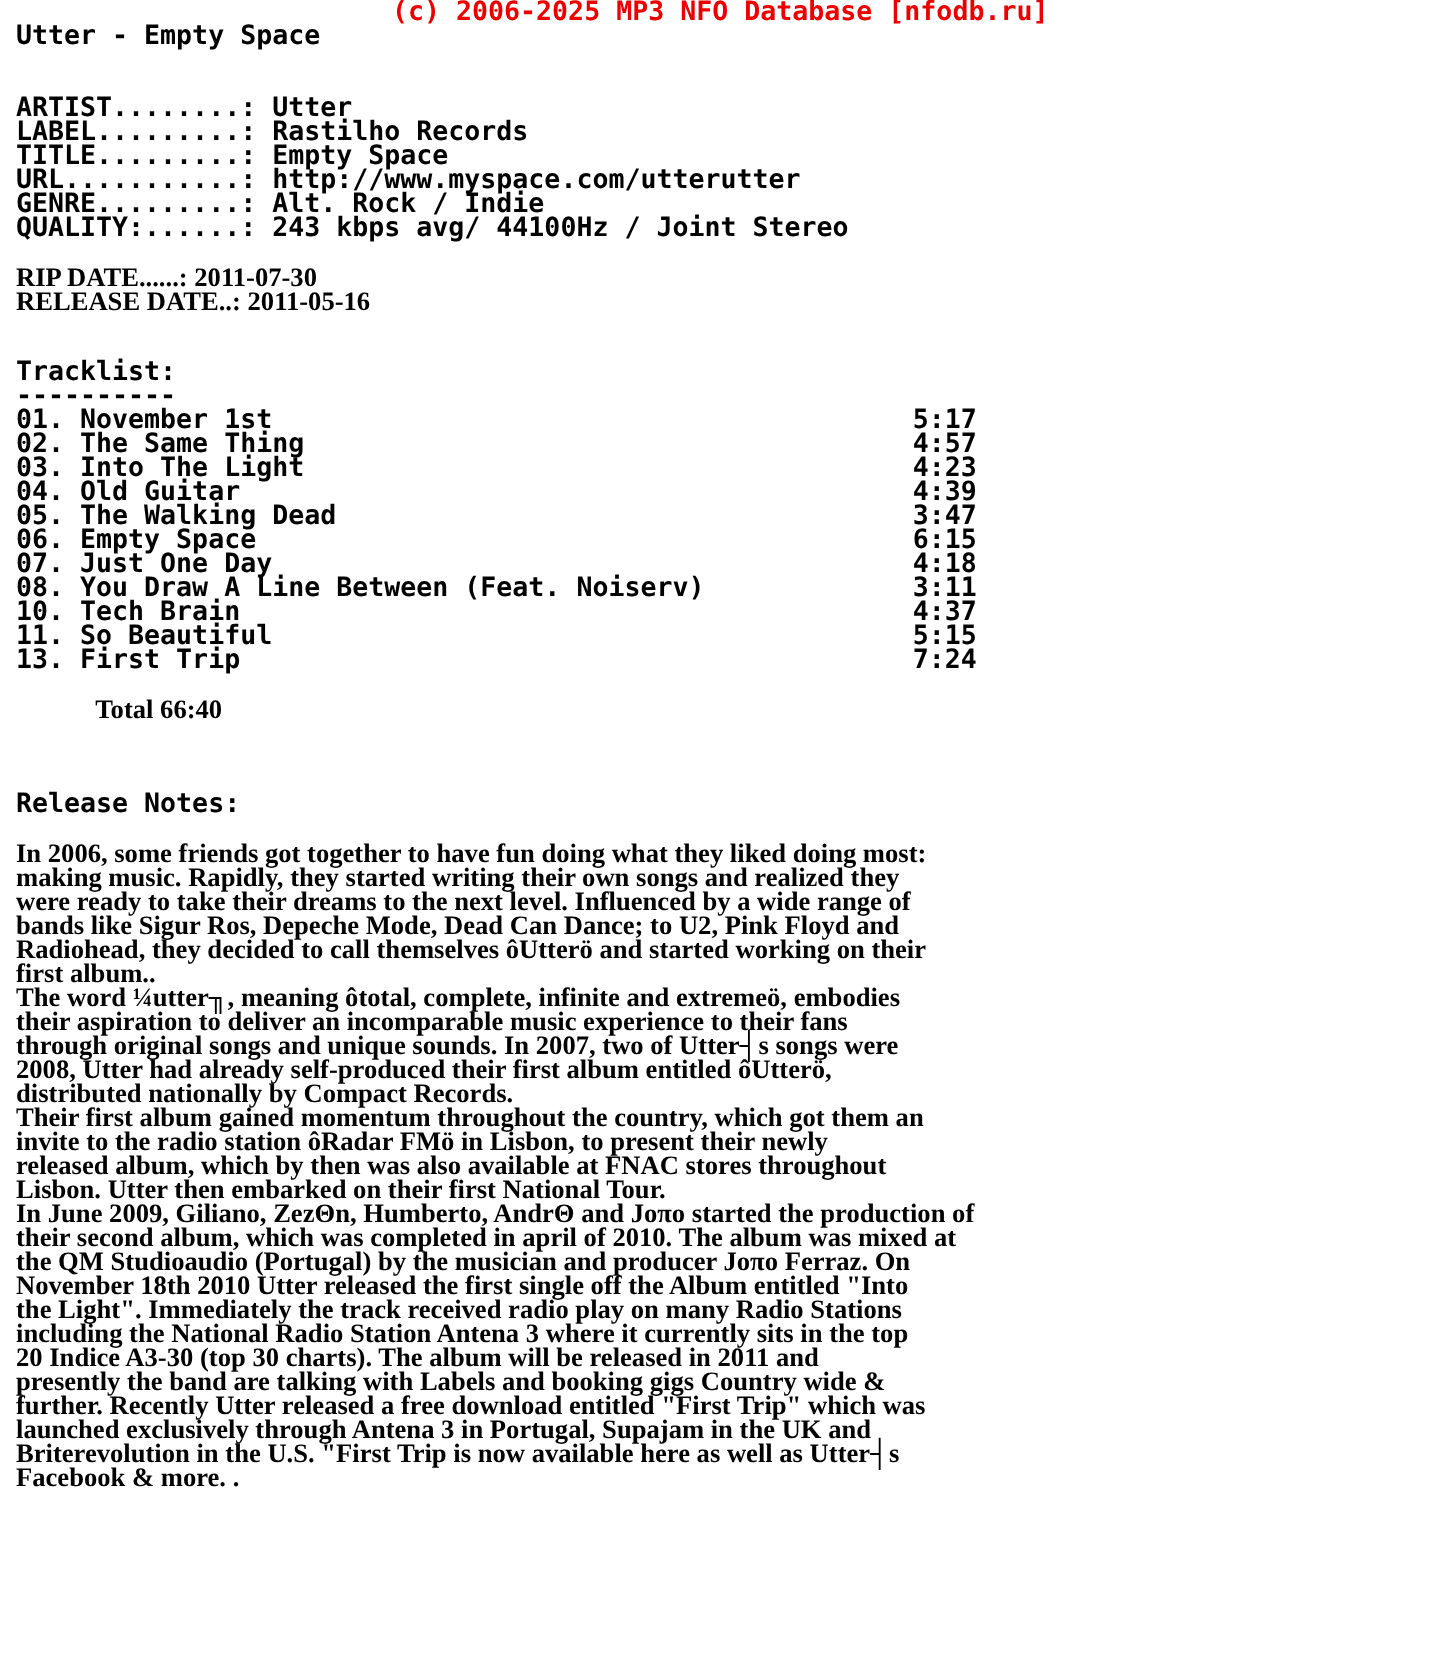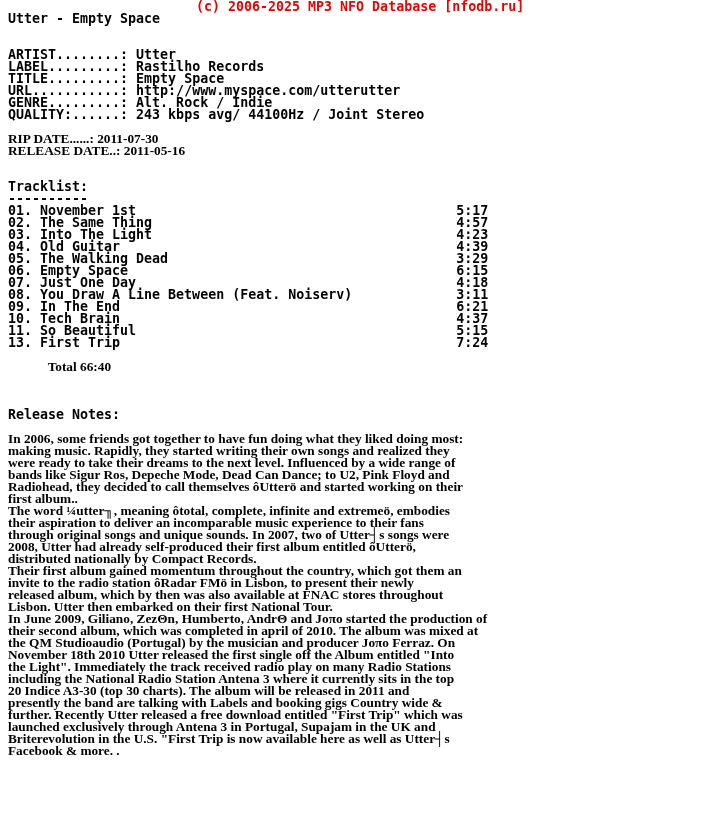--- a/index.html
+++ b/index.html
@@ -50,25 +50,24 @@
     </div>
 
   <div class="mt2">
     <div class="line">Tracklist:</div>
     <div class="line">----------</div>
     <div id="tracks">
         <div class="line"><span>01. November 1st                                        </span><span>5:17</span></div>
         <div class="line"><span>02. The Same Thing                                      </span><span>4:57</span></div>
         <div class="line"><span>03. Into The Light                                      </span><span>4:23</span></div>
         <div class="line"><span>04. Old Guitar                                          </span><span>4:39</span></div>
-        <div class="line"><span>05. The Walking Dead                                    </span><span>3:29</span></div>
+        <div class="line"><span>05. The Walking Dead                                    </span><span>3:47</span></div>
         <div class="line"><span>06. Empty Space                                         </span><span>6:15</span></div>
         <div class="line"><span>07. Just One Day                                        </span><span>4:18</span></div>
         <div class="line"><span>08. You Draw A Line Between (Feat. Noiserv)             </span><span>3:11</span></div>
-        <div class="line"><span>09. In The End                                          </span><span>6:21</span></div>
         <div class="line"><span>10. Tech Brain                                          </span><span>4:37</span></div>
         <div class="line"><span>11. So Beautiful                                        </span><span>5:15</span></div>
         <div class="line"><span>13. First Trip                                          </span><span>7:24</span></div>
       </div>
     <div class="line mt1" id="total-line"><span>            Total 66:40</span></div>
   </div>
 
   <div class="mt3">
     <div class="line">Release Notes:</div>
     <div id="notes" class="mt1">

